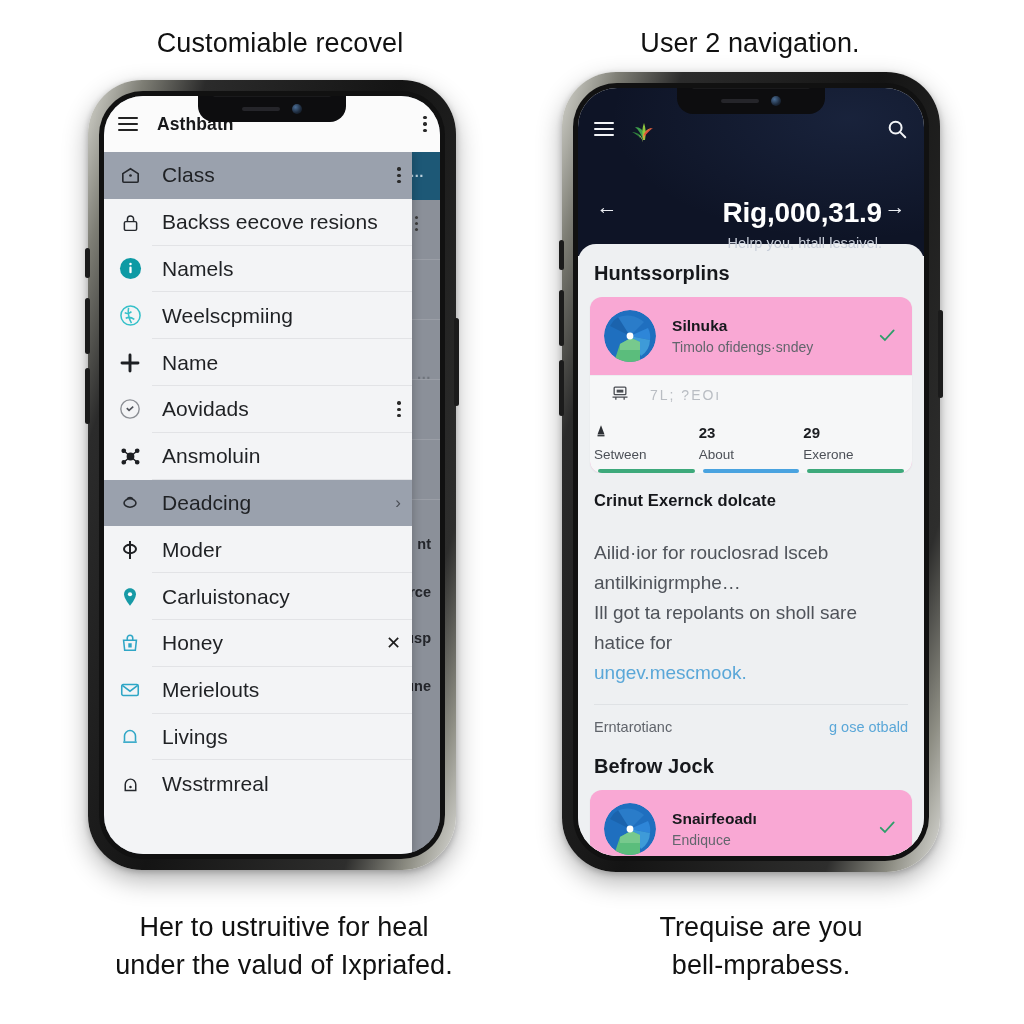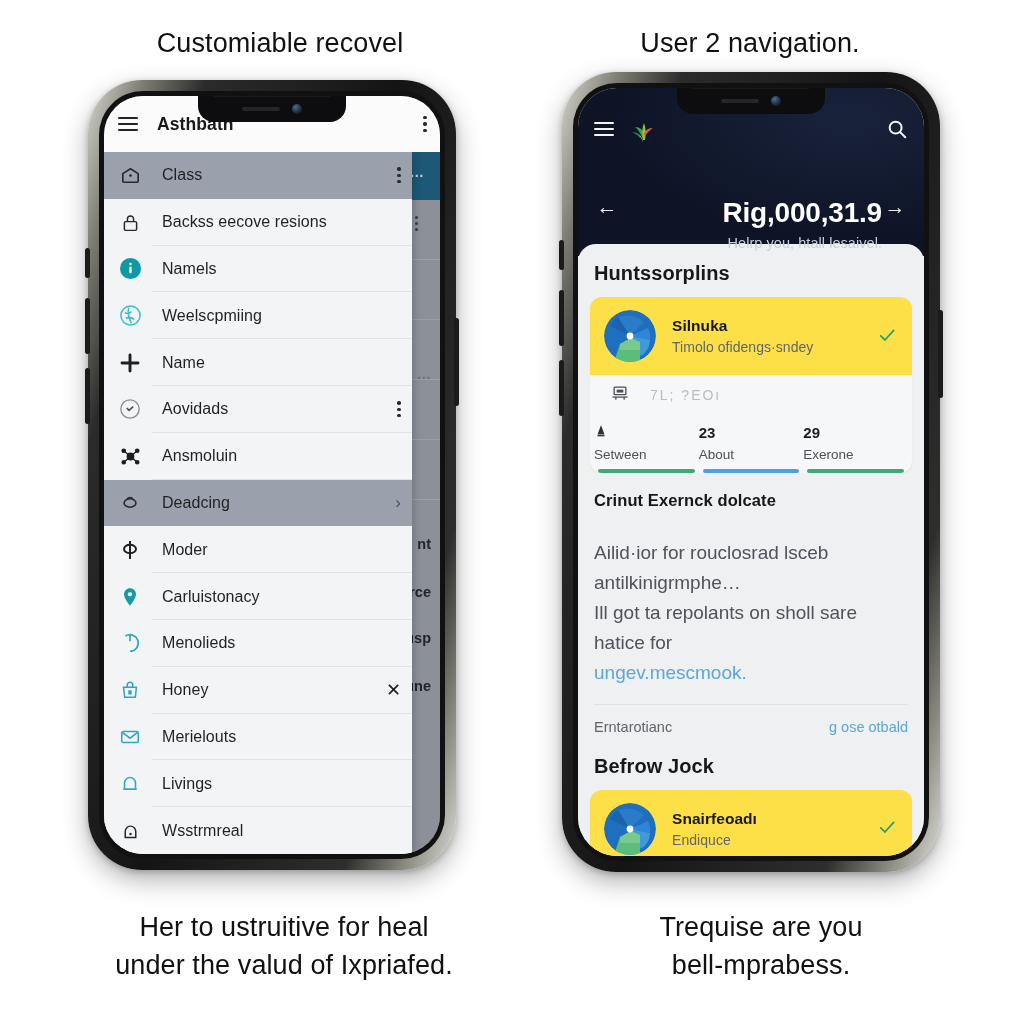--- a/index.html
+++ b/index.html
@@ -159,21 +159,21 @@
   .drow .sep {
     position: absolute; left: 48px; right: 0; bottom: 0; height: 1px;
     background: #e2e3e6;
   }
   .dicon {
     width: 26px; height: 26px; flex: 0 0 auto;
     display: flex; align-items: center; justify-content: center;
   }
   .dicon svg { display: block; }
   .dlabel {
-    font-size: 16px; color: #1f2124; margin-left: 19px;
+    font-size: 21px; color: #1f2124; margin-left: 19px;
     flex: 1 1 auto; white-space: nowrap; letter-spacing: 0.05px;
   }
   .dtrail { flex: 0 0 auto; display: flex; align-items: center; color: #2b2b2b; }
   .chev-r { font-size: 17px; color: #4b4f56; line-height: 1; }
   .x-mark { font-size: 18px; color: #1d1d1d; line-height: 1; font-weight: 300; }
 
   
   .r-screen { background: #eef0f2; }
 
   .r-hero {
@@ -211,21 +211,21 @@
     border-top-right-radius: 18px;
     padding: 16px 12px 0 12px;
     min-height: 600px;
   }
   .sec-title {
     font-size: 20px; font-weight: bold; color: #16181c;
     padding: 2px 4px 12px 4px; letter-spacing: 0.1px;
   }
 
   .card {
-    background: #fde047;
+    background: #f9a8d4;
     border-radius: 12px;
     overflow: hidden;
     box-shadow: 0 1px 2px rgba(16,24,40,0.06);
   }
   .card-main { display: flex; align-items: center; padding: 13px 14px; }
   .thumb { width: 52px; height: 52px; flex: 0 0 auto; border-radius: 50%; overflow: hidden; }
   .card-txt { flex: 1 1 auto; margin-left: 16px; min-width: 0; }
   .card-name { font-size: 15.5px; font-weight: bold; color: #16181c; letter-spacing: 0.05px; }
   .card-sub { font-size: 14px; color: #62656c; margin-top: 4px; letter-spacing: 0.05px; }
   .check { flex: 0 0 auto; width: 22px; color: #2e9e6b; font-size: 18px; line-height: 1; text-align: center; }
@@ -452,30 +452,20 @@
           <span class="dicon">
             <svg width="22" height="22" viewBox="0 0 24 24">
               <path d="M12 2.5c-3.6 0-6.5 2.9-6.5 6.5 0 4.8 6.5 12.5 6.5 12.5s6.5-7.7 6.5-12.5c0-3.6-2.9-6.5-6.5-6.5z" fill="#179aa6"></path>
               <circle cx="12" cy="9" r="2.3" fill="#ffffff"></circle>
             </svg>
           </span>
           <span class="dlabel">Carluistonacy</span>
           <span class="sep"></span>
         </div>
 
-        <div class="drow">
-          <span class="dicon">
-            <svg width="22" height="22" viewBox="0 0 24 24" fill="none" stroke="#2fa6c6" stroke-width="1.8">
-              <path d="M12 3v7"></path>
-              <path d="M12 21a9 9 0 1 0-5-16.5"></path>
-            </svg>
-          </span>
-          <span class="dlabel">Menolieds</span>
-          <span class="sep"></span>
-        </div>
 
         <div class="drow">
           <span class="dicon">
             <svg width="22" height="22" viewBox="0 0 24 24" fill="none" stroke="#2fa6c6" stroke-width="1.7">
               <path d="M5 9h14l-1.2 11H6.2z"></path>
               <path d="M9 9V6.5a3 3 0 0 1 6 0V9"></path>
               <path d="M11 13h2v3h-2z" fill="#2fa6c6"></path>
             </svg>
           </span>
           <span class="dlabel">Honey</span>

